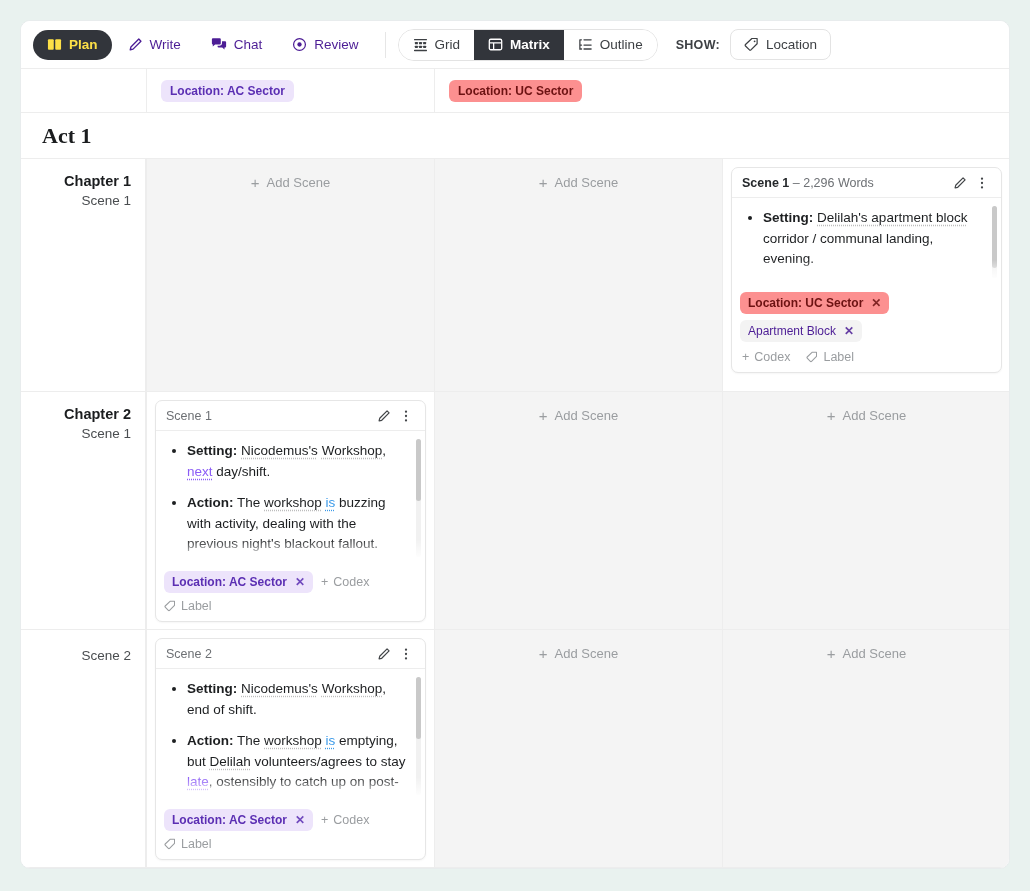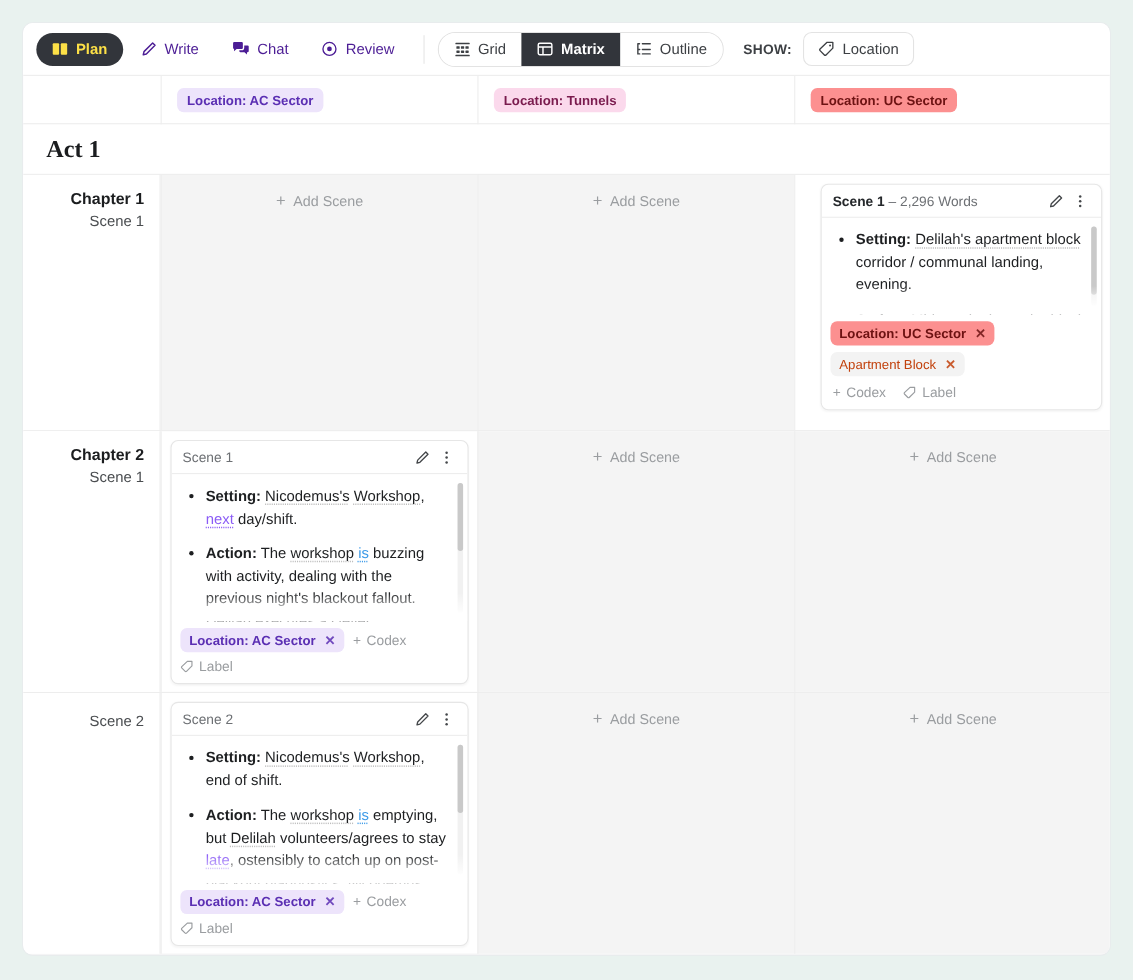--- a/index.html
+++ b/index.html
@@ -195,21 +195,21 @@
     padding: 6px 8px 8px 8px;
     flex: 0 0 auto;
   }
   .tag {
     display: inline-flex; align-items: center; gap: 8px;
     font-size: 12px; font-weight: 600;
     padding: 4px 8px; border-radius: 6px; white-space: nowrap;
     cursor: pointer;
   }
   .tag .x { font-size: 12px; font-weight: 700; opacity: .85; }
-  .tag.neutral { background: #f3f3f3; color: #c2410c; font-weight: 500; }
+  .tag.neutral { background: #f3f3f3; color: #4c1d95; font-weight: 500; }
   .foot-act {
     display: inline-flex; align-items: center; gap: 5px;
     font-size: 12.5px; color: #9a9da0; cursor: pointer; white-space: nowrap;
   }
   .foot-row2 { display: flex; gap: 16px; padding: 0 8px 8px 10px; }
 
   svg { display: block; }
 </style>
 </head>
 <body>
@@ -312,23 +312,20 @@
   </div>
 
   <div class="grid-wrap">
 
     <div class="row hdr-row">
       <div class="col-label hdr-cell first"></div>
       <div class="col-scene hdr-cell">
         <span class="loc-badge" style="background:#ede4fb;color:#5b2fb3">Location: AC Sector</span>
       </div>
       <div class="col-scene hdr-cell">
-        <span class="loc-badge" style="background:#fbd9ec;color:#7a1b4e">Location: Tunnels</span>
-      </div>
-      <div class="col-scene hdr-cell">
         <span class="loc-badge" style="background:#fc9090;color:#6d1212">Location: UC Sector</span>
       </div>
     </div>
 
     <div class="act-row">
       <span class="act-title">Act 1</span>
     </div>
 
     <div class="body-row" style="height:238px;">
       <div class="chap-cell">
@@ -345,21 +342,21 @@
 
       <div class="cell empty">
         <div class="add-scene">
           <span class="plus">+</span>
           <span>Add Scene</span>
         </div>
       </div>
 
       <div class="cell">
         <div class="card-pad">
-          <div class="card" style="height:206px;margin-left:15px;">
+          <div class="card" style="height:206px;">
             <div class="card-head">
               <div class="card-title">
                 <b>Scene 1</b>
                 <span class="wc">– 2,296 Words</span>
               </div>
               <div class="head-ico">
                 <svg width="14" height="14" viewBox="0 0 16 16" fill="none" stroke="currentColor" stroke-width="1.4" stroke-linecap="round" stroke-linejoin="round">
                   <path d="M11.5 2.2l2.3 2.3-8.4 8.4-3 .7.7-3z"></path>
                 </svg>
               </div>

